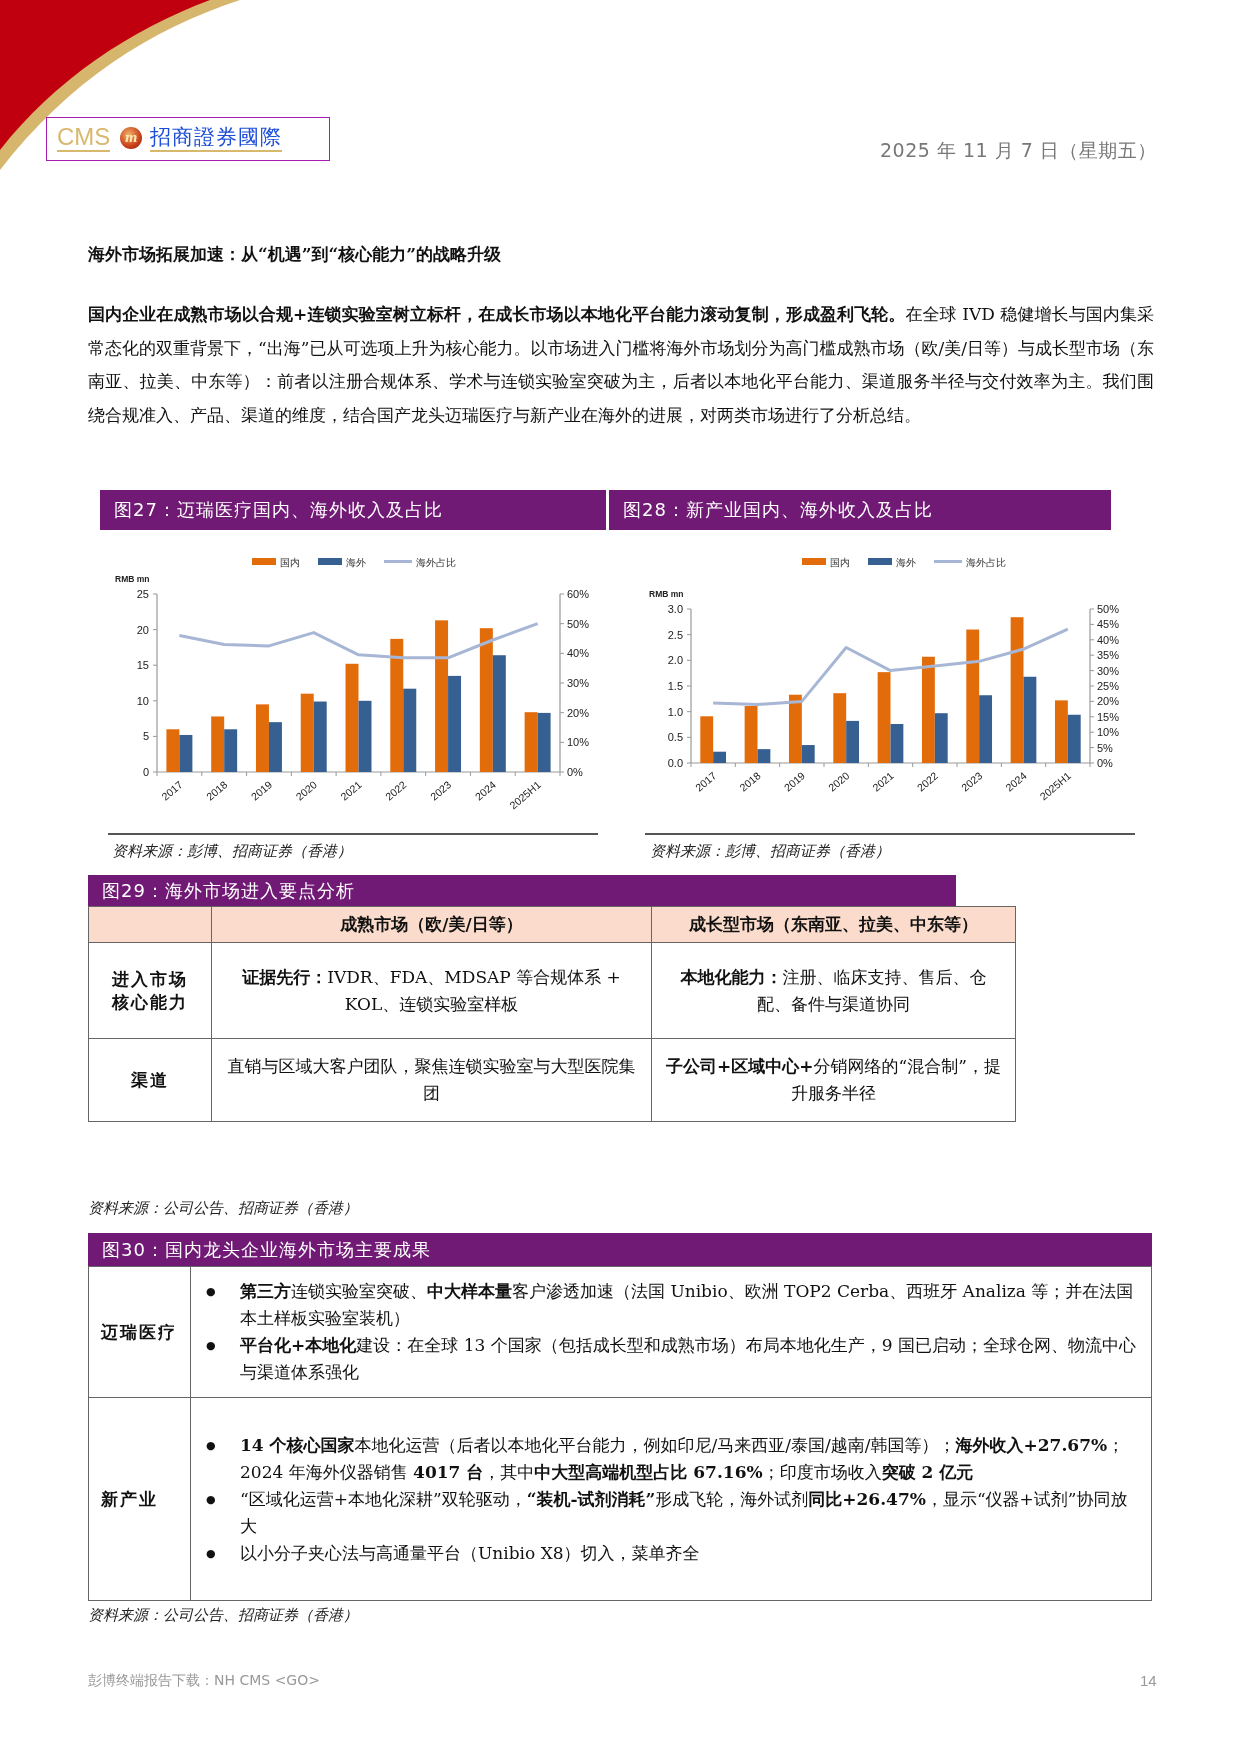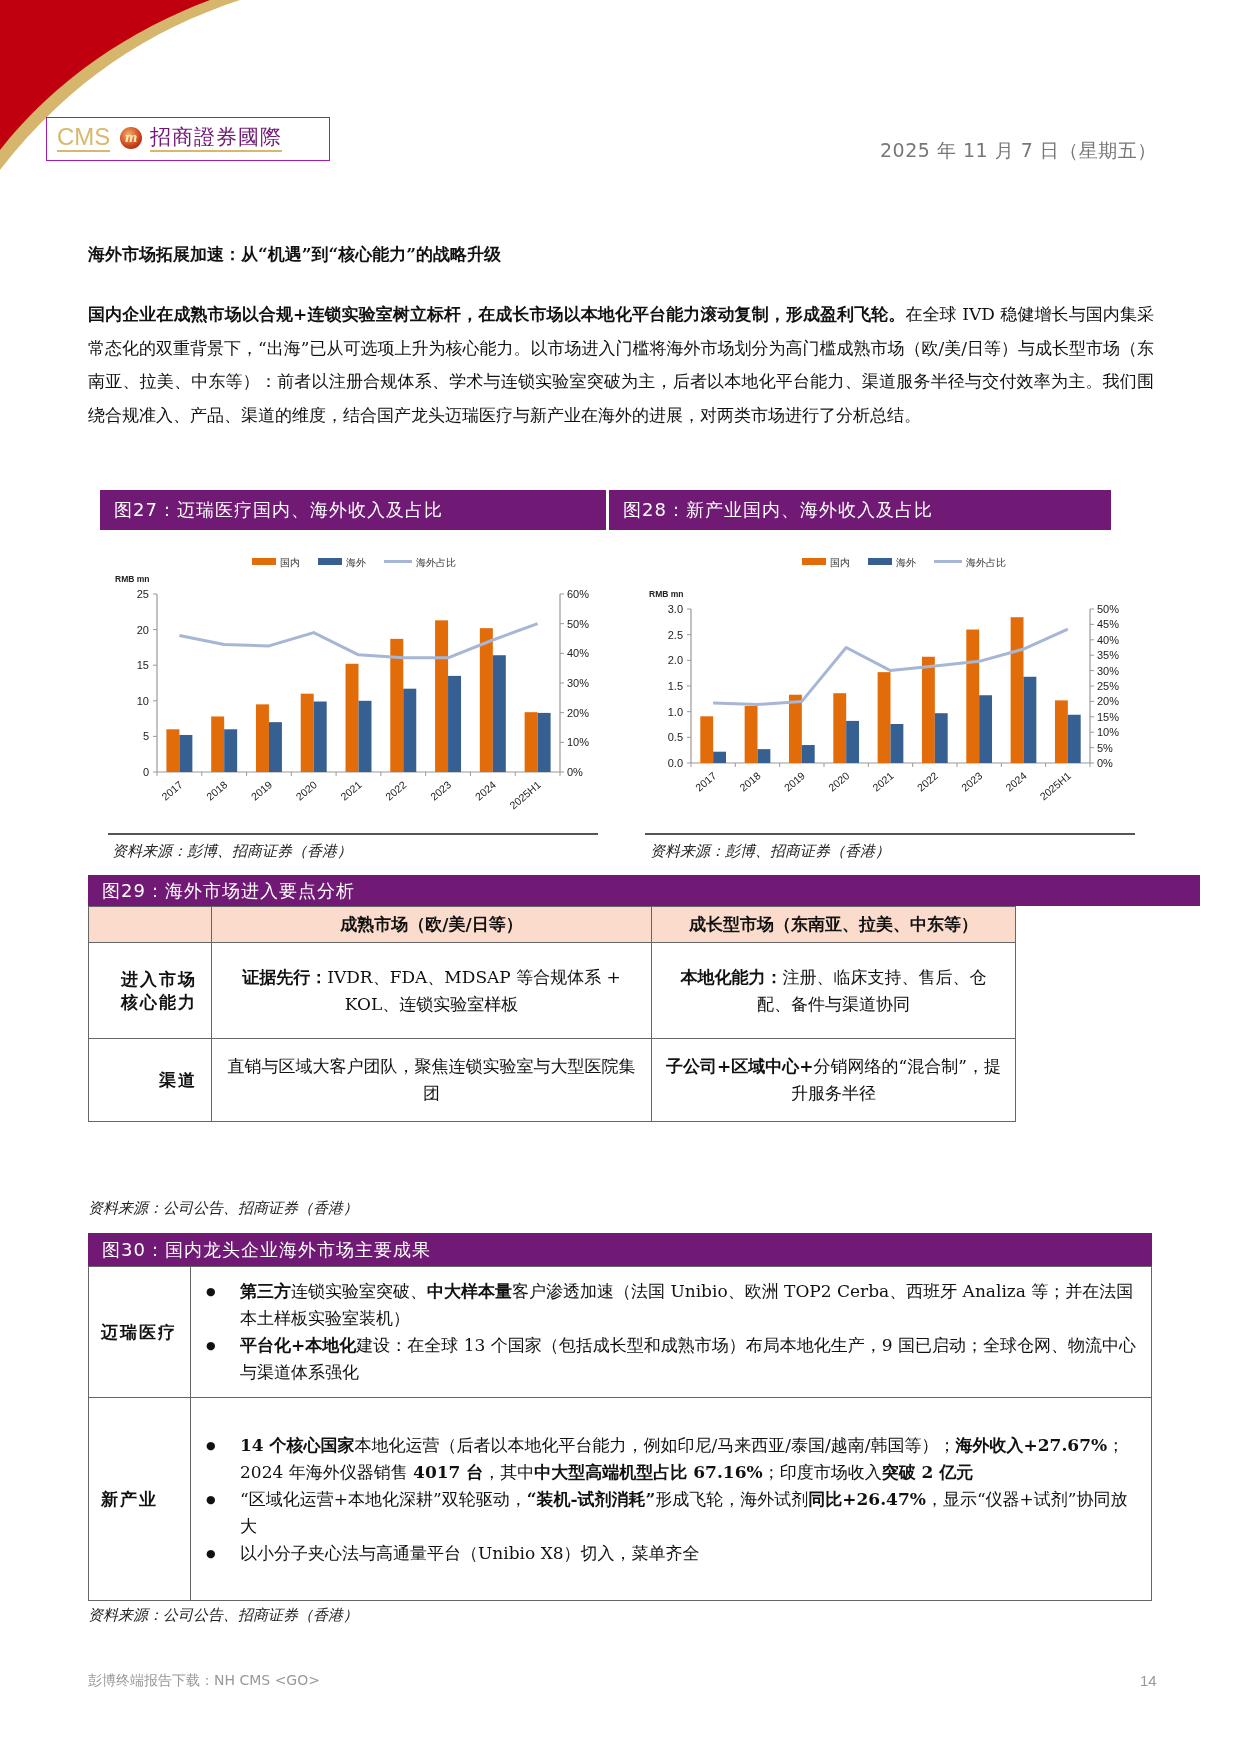--- a/index.html
+++ b/index.html
@@ -8,40 +8,40 @@
   .abs { position: absolute; }
   .corner { position: absolute; left: 0; top: 0; }
   .logo-box { position: absolute; left: 46px; top: 117px; width: 282px; height: 42px;
               border: 1px solid #a21caf; background: #fff; }
   .logo-cms { position: absolute; left: 10px; top: 6px; font-family: "Liberation Sans", sans-serif;
               font-size: 24px; color: #d8b86c; letter-spacing: 0px; border-bottom: 2px solid #d8b86c; line-height: 26px; }
   .logo-ball { position: absolute; left: 73px; top: 9px; width: 22px; height: 22px; border-radius: 50%;
                background: radial-gradient(circle at 40% 35%, #f2b36b, #c8401a 60%, #8a1f10);
                color: #fde7b0; font-size: 12px; font-weight: bold; text-align: center; line-height: 22px;
                font-family: "DejaVu Serif", serif; font-style: italic; }
-  .logo-cn { position: absolute; left: 103px; top: 6px; font-size: 21px; color: #701a75;
+  .logo-cn { position: absolute; left: 103px; top: 6px; font-size: 21px; color: #1d4ed8;
              border-bottom: 2px solid #d8b86c; line-height: 26px; letter-spacing: 1px; }
   .date { position: absolute; left: 880px; top: 138px; font-size: 19px; color: #777;
           font-family: "DejaVu Sans", "Liberation Sans", sans-serif; letter-spacing: 0.5px; }
   .section-title { position: absolute; left: 88px; top: 243px; font-size: 17px; font-weight: bold; }
   .para { position: absolute; left: 88px; top: 298px; width: 1066px; font-size: 17px;
           line-height: 33.5px; text-align: justify; }
   .para b { font-weight: bold; }
   .fig-header { position: absolute; height: 40px; background: #701a75; color: #fff;
                 font-size: 18px; line-height: 40px; padding-left: 14px; box-sizing: border-box;
                 font-family: "DejaVu Sans", sans-serif; letter-spacing: 1px; }
   .fig-header.narrow { height: 31px; line-height: 31px; }
   .source { position: absolute; font-size: 15px; font-style: italic; color: #222; }
   .src-rule { position: absolute; height: 2px; background: #555; }
   svg text { font-family: "Liberation Sans", "DejaVu Sans", sans-serif; }
   table.t29 { position: absolute; left: 88px; top: 906px; width: 928px; border-collapse: collapse;
               font-size: 17px; }
   table.t29 td, table.t29 th { border: 1.5px solid #666; padding: 4px 14px; vertical-align: middle; }
   table.t29 th { background: #fbdccc; font-weight: bold; height: 27px; font-size: 17px; }
-  table.t29 td.label { width: 94px; font-weight: bold; text-align: right; letter-spacing: 2px; }
+  table.t29 td.label { width: 94px; font-weight: bold; text-align: center; letter-spacing: 2px; }
   table.t29 td.c { text-align: center; line-height: 27px; }
   table.t30 { position: absolute; left: 88px; top: 1266px; width: 1064px; border-collapse: collapse;
               font-size: 17px; }
   table.t30 td { border: 1.5px solid #666; vertical-align: middle; }
   table.t30 td.label { width: 88px; font-weight: bold; padding-left: 12px; letter-spacing: 2px; }
   table.t30 ul { margin: 0; padding: 4px 14px 4px 0; list-style: none; }
   table.t30 li { position: relative; padding-left: 48px; line-height: 27px; }
   table.t30 li::before { content: "●"; position: absolute; left: 14px; top: 0; font-size: 11px; }
   .footer { position: absolute; left: 88px; top: 1672px; font-size: 14px; color: #999;
             font-family: "DejaVu Sans", sans-serif; }
@@ -230,21 +230,21 @@
     <rect x="393.5" y="136.76" width="12.856666666666667" height="86.24000000000001" fill="#376092"></rect>
     <text x="397.5" y="237" font-size="10.5" text-anchor="end" fill="#222" transform="rotate(-40 397.5 237)">2024</text>
     <rect x="424.9766666666667" y="160.37333333333333" width="12.856666666666667" height="62.626666666666665" fill="#e36c0a"></rect>
     <rect x="437.83333333333337" y="174.74666666666667" width="12.856666666666667" height="48.25333333333333" fill="#376092"></rect>
     <text x="441.83333333333337" y="237" font-size="10.5" text-anchor="end" fill="#222" transform="rotate(-40 441.83333333333337 237)">2025H1</text>
     <polyline points="83.16666666666667,162.94 127.5,164.48 171.83333333333334,161.4 216.16666666666669,107.5 260.5,130.60000000000002 304.83333333333337,125.98 349.1666666666667,121.36 393.5,109.04 437.83333333333337,89.02000000000001" fill="none" stroke="#a6b6d4" stroke-width="3" stroke-linejoin="round"></polyline>
   </svg>
 <div class="src-rule" style="left:645px; top:833px; width:490px;"></div>
 <div class="source" style="left:650px; top:842px;">资料来源：彭博、招商证券（香港）</div>
 
-<div class="fig-header narrow" style="left:88px; top:875px; width:1112px;">图29：海外市场进入要点分析</div>
+<div class="fig-header narrow" style="left:88px; top:875px; width:868px;">图29：海外市场进入要点分析</div>
 <table class="t29">
   <tbody>
       <tr>
     <th></th>
     <th>成熟市场（欧/美/日等）</th>
     <th>成长型市场（东南亚、拉美、中东等）</th>
   </tr>
   <tr style="height:96px;">
     <td class="label">进入市场核心能力</td>
     <td class="c"><b>证据先行：</b><span>IVDR、FDA、MDSAP 等合规体系 + KOL、连锁实验室样板</span></td>

